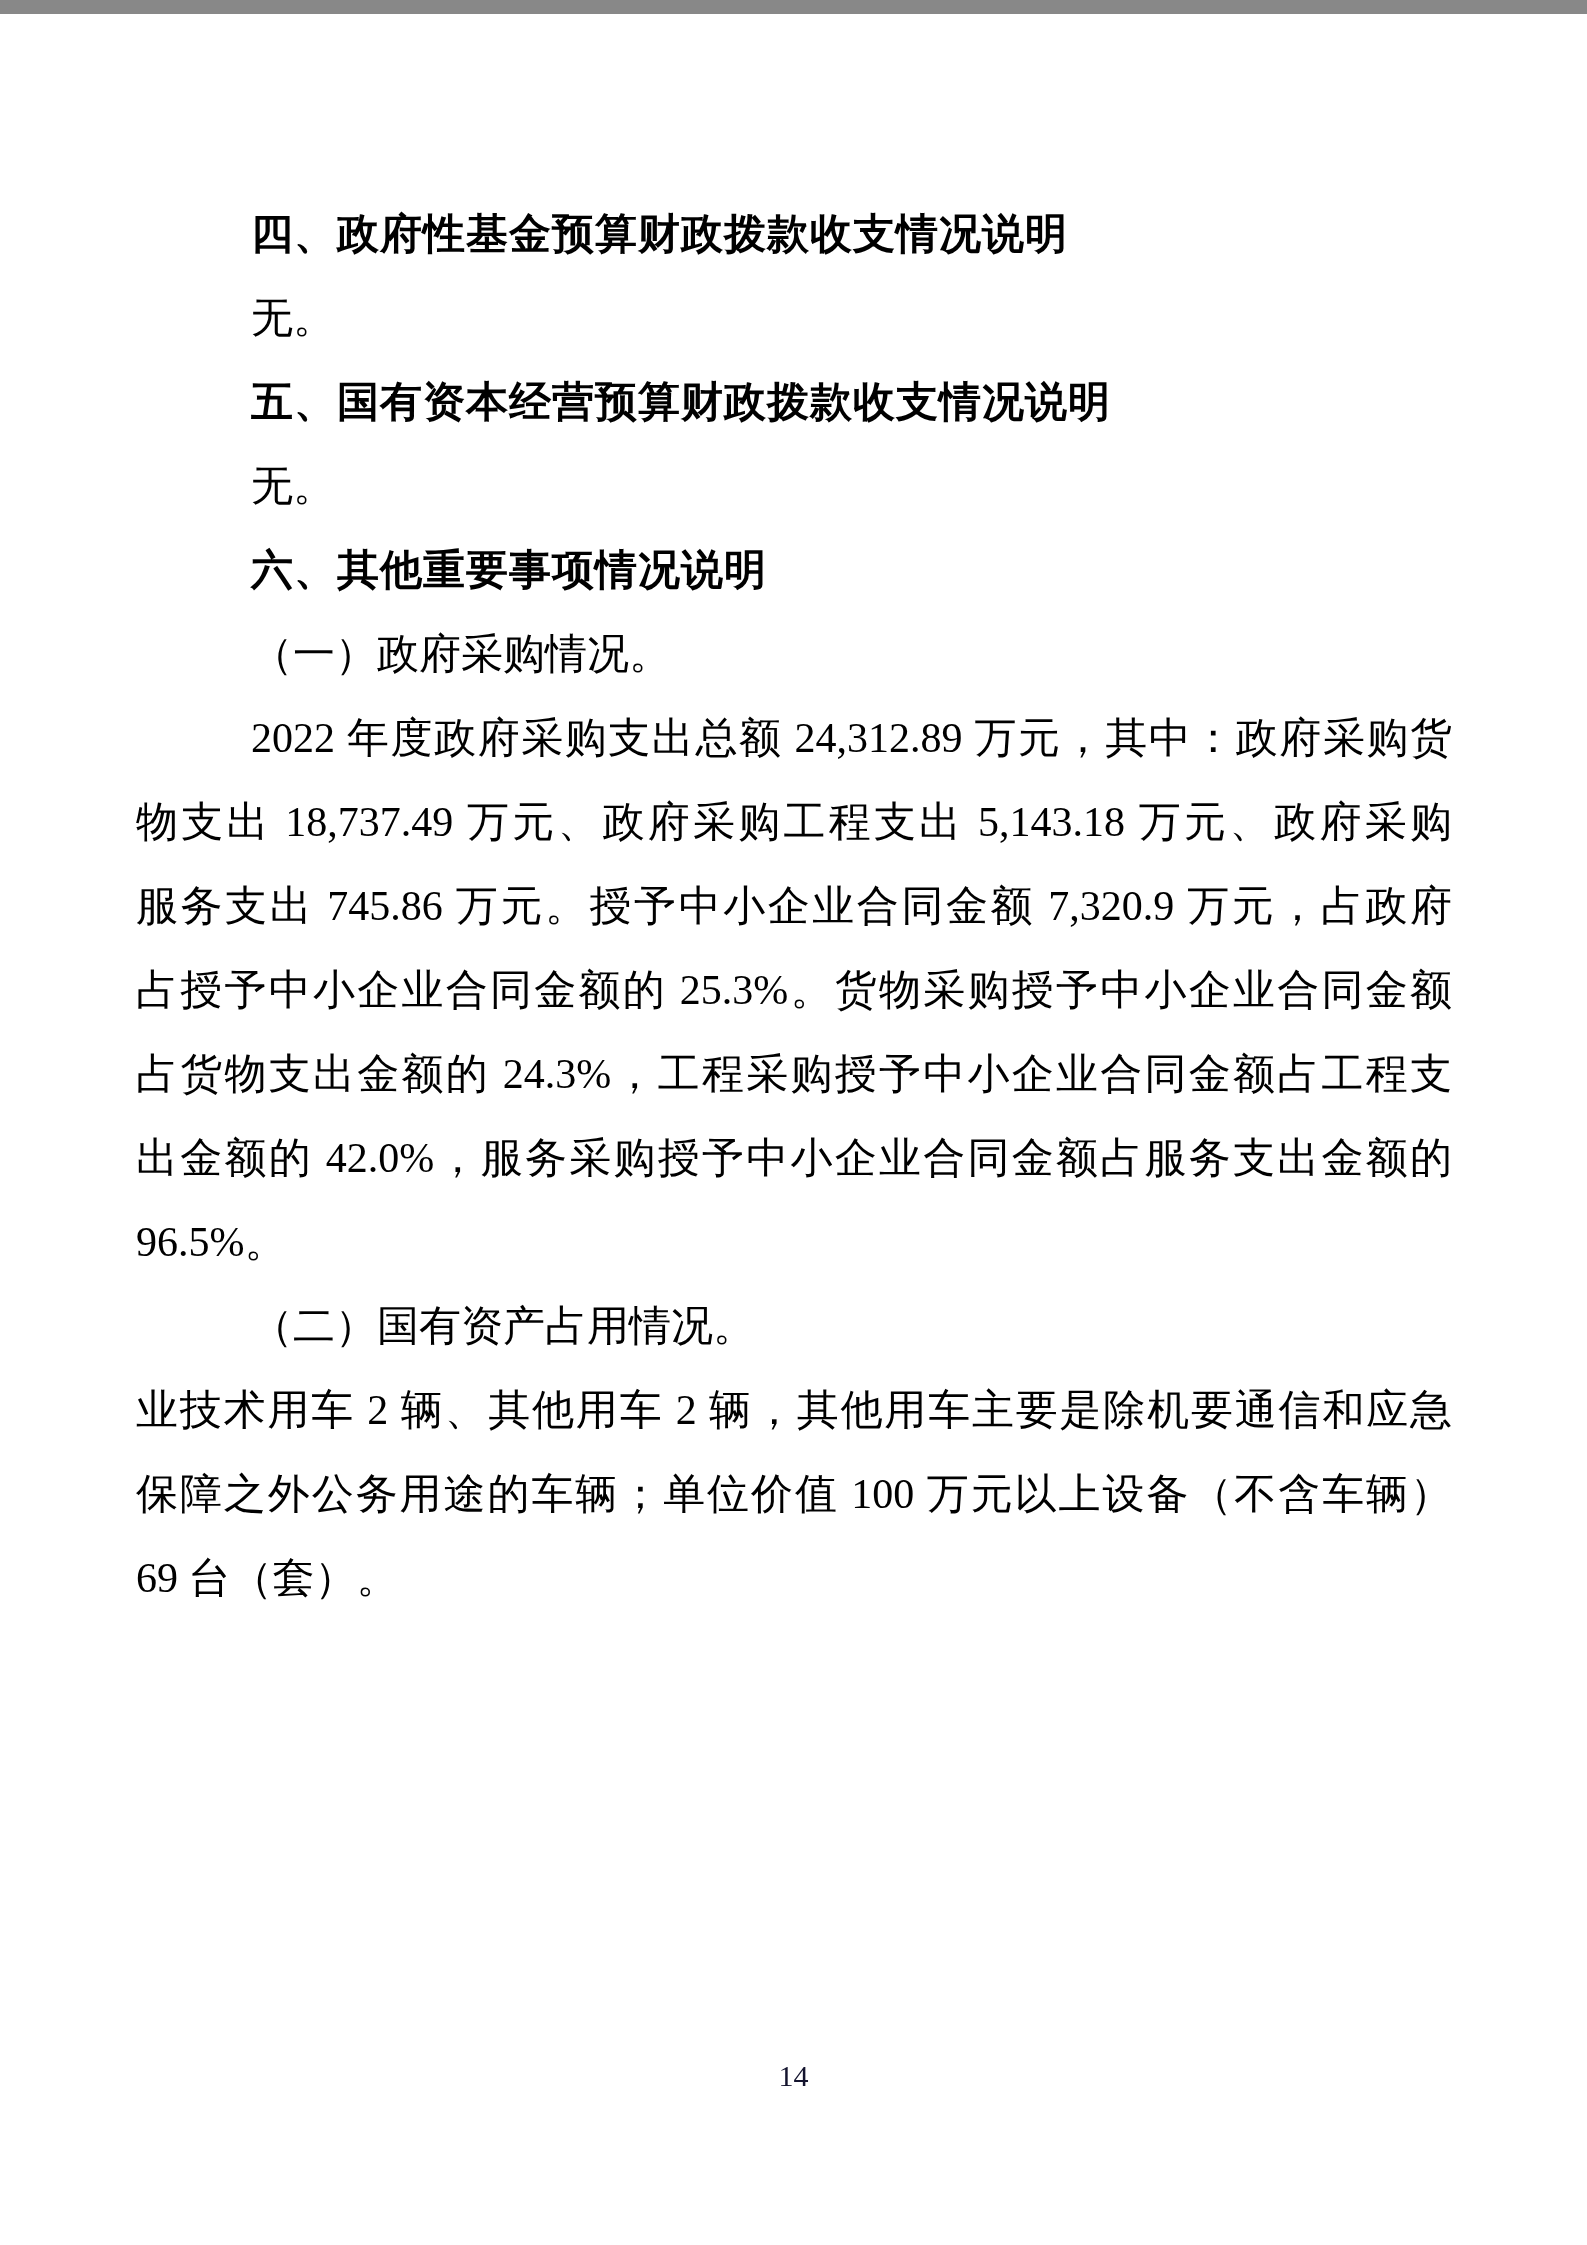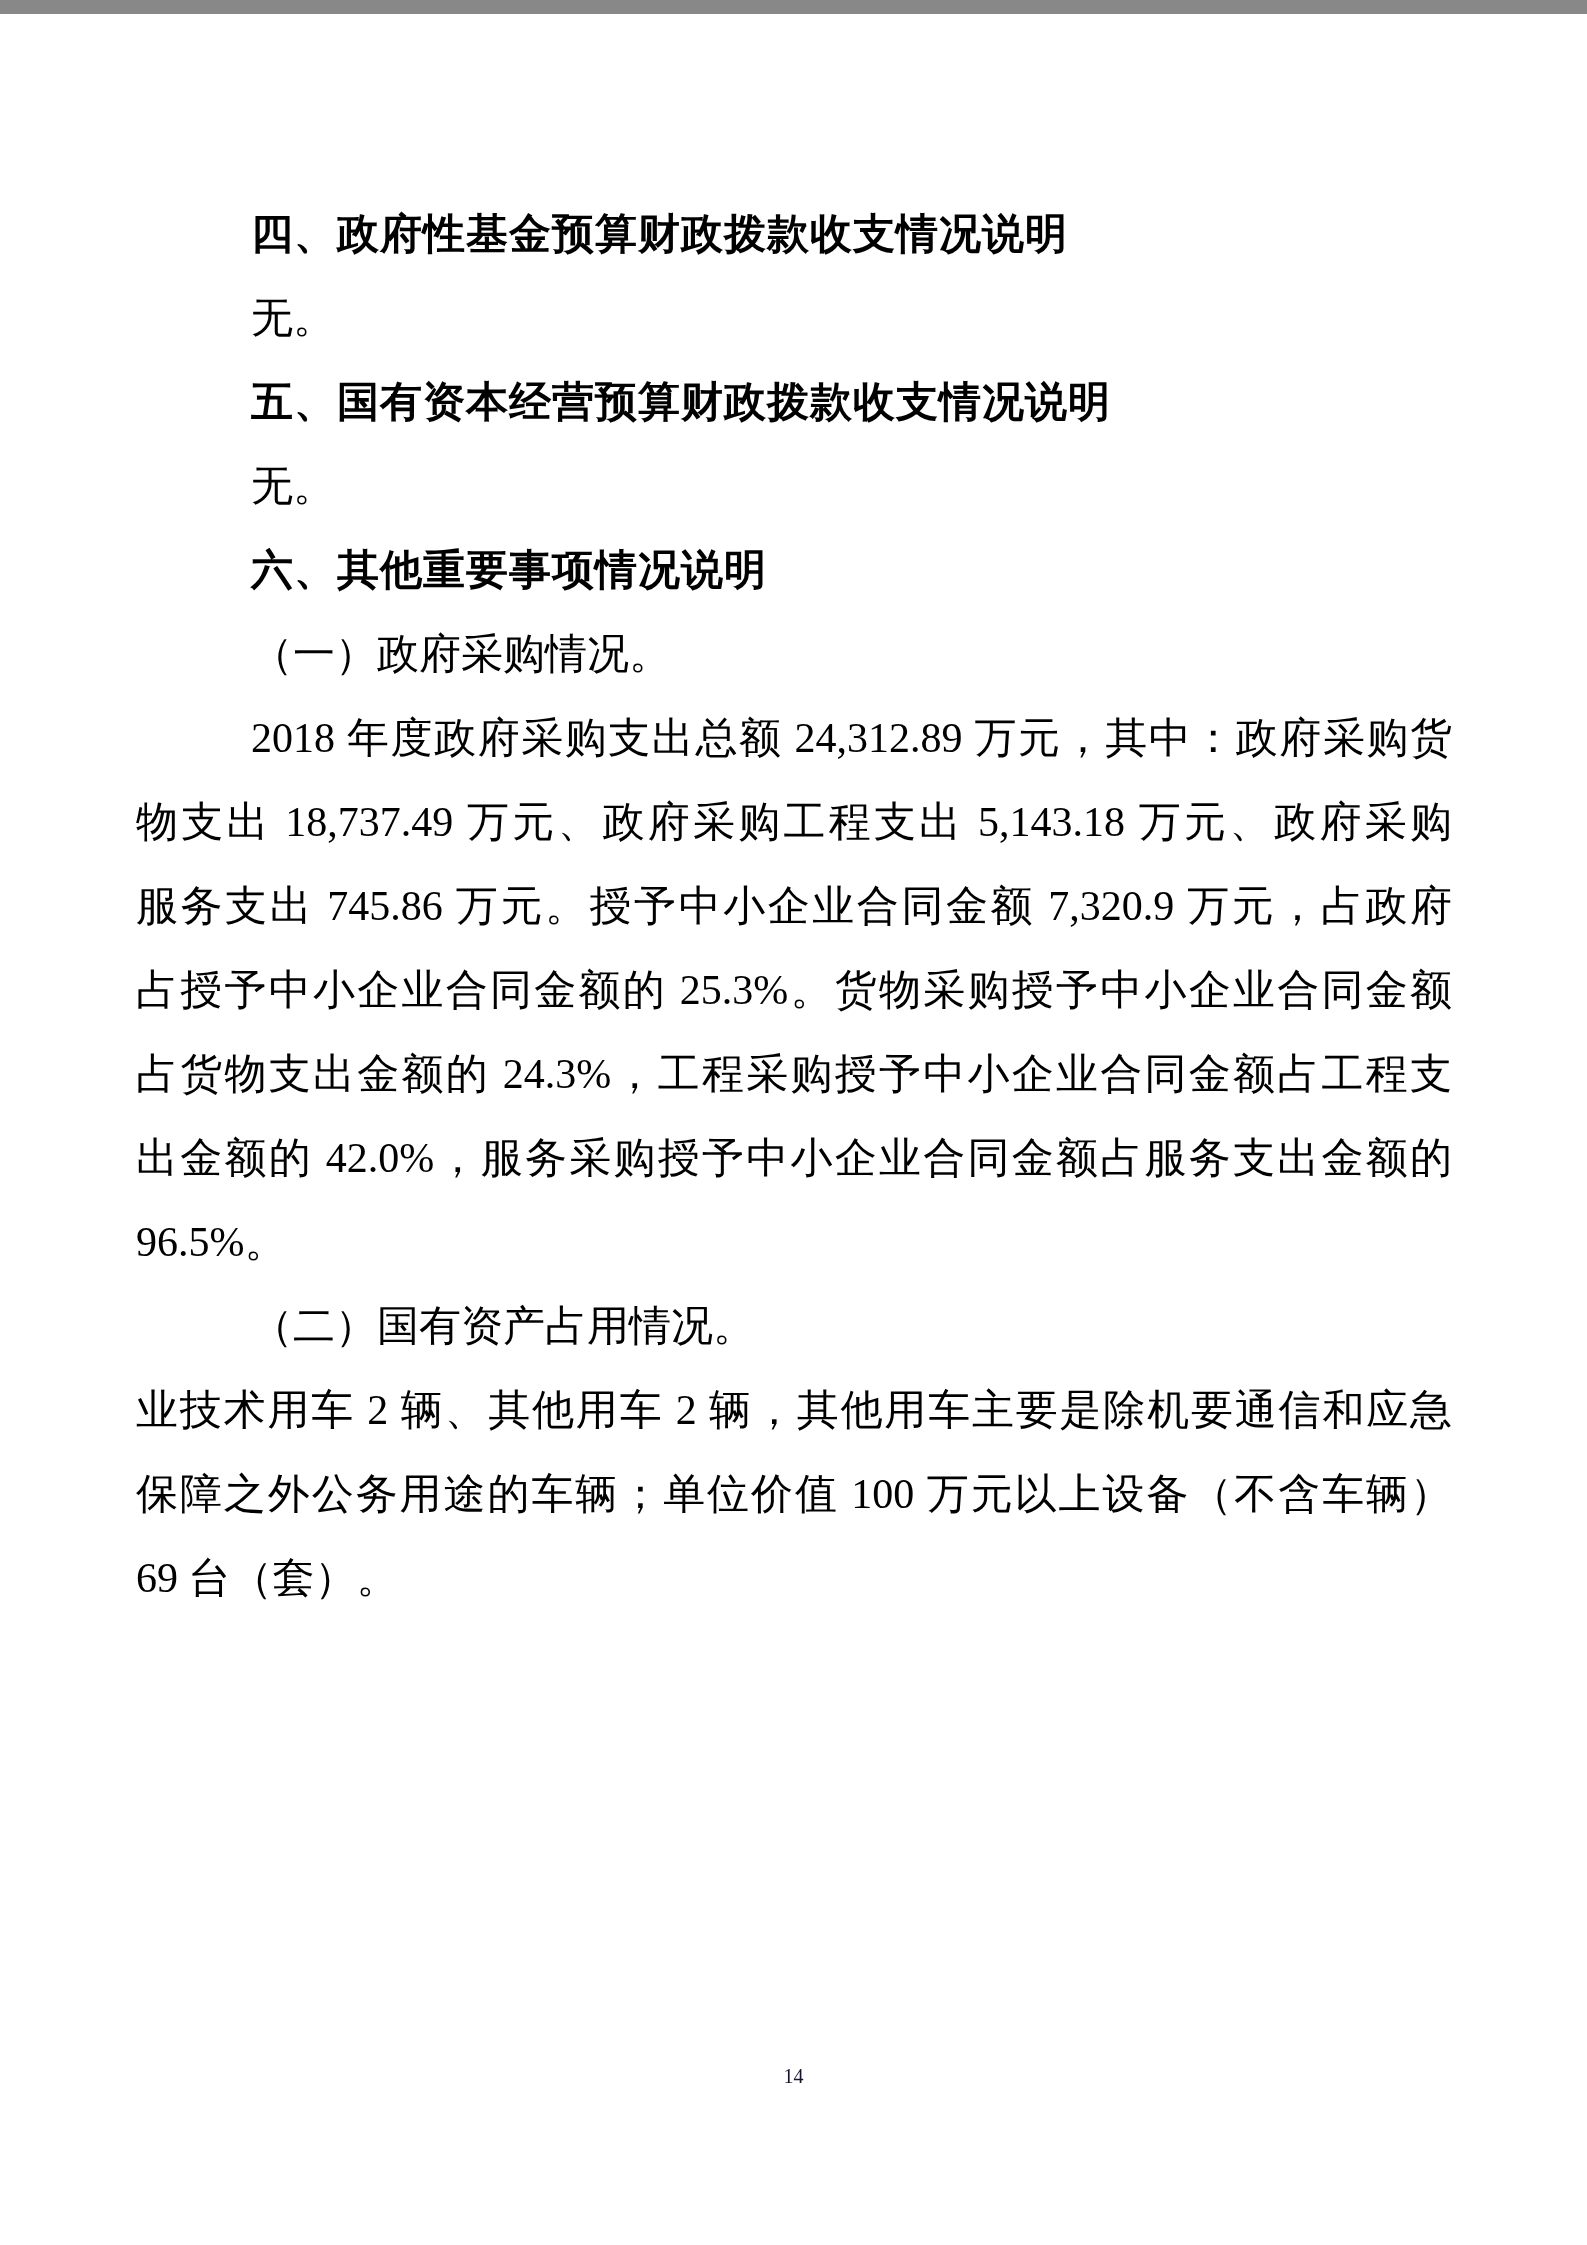--- a/index.html
+++ b/index.html
@@ -43,42 +43,42 @@
     text-align-last:justify;
     text-justify:inter-ideograph;
   }
   .page-number{
     position:absolute;
     top:2042px;
     left:0;
     width:100%;
     text-align:center;
     font-family:"Liberation Serif","DejaVu Serif",serif;
-    font-size:20px;
+    font-size:30px;
     line-height:40px;
     color:#14142e;
   }
 </style>
 </head>
 <body>
 
 <div class="page">
   <div class="content">
 
     <div class="line h indent">四、政府性基金预算财政拨款收支情况说明</div>
     <div class="line t indent">无。</div>
 
     <div class="line h indent">五、国有资本经营预算财政拨款收支情况说明</div>
     <div class="line t indent">无。</div>
 
     <div class="line h indent">六、其他重要事项情况说明</div>
 
     <div class="line t indent">（一）政府采购情况。</div>
 
-    <div class="line b indent fill">2018 年度政府采购支出总额 24,312.89 万元，其中：政府采购货</div>
+    <div class="line b indent fill">2022 年度政府采购支出总额 24,312.89 万元，其中：政府采购货</div>
     <div class="line b fill">物支出 18,737.49 万元、政府采购工程支出 5,143.18 万元、政府采购</div>
     <div class="line b fill">服务支出 745.86 万元。授予中小企业合同金额 7,320.9 万元，占政府</div>
     <div class="line b fill">占授予中小企业合同金额的 25.3%。货物采购授予中小企业合同金额</div>
     <div class="line b fill">占货物支出金额的 24.3%，工程采购授予中小企业合同金额占工程支</div>
     <div class="line b fill">出金额的 42.0%，服务采购授予中小企业合同金额占服务支出金额的</div>
     <div class="line b">96.5%。</div>
 
     <div class="line t indent">（二）国有资产占用情况。</div>
 
     <div class="line b fill">业技术用车 2 辆、其他用车 2 辆，其他用车主要是除机要通信和应急</div>

